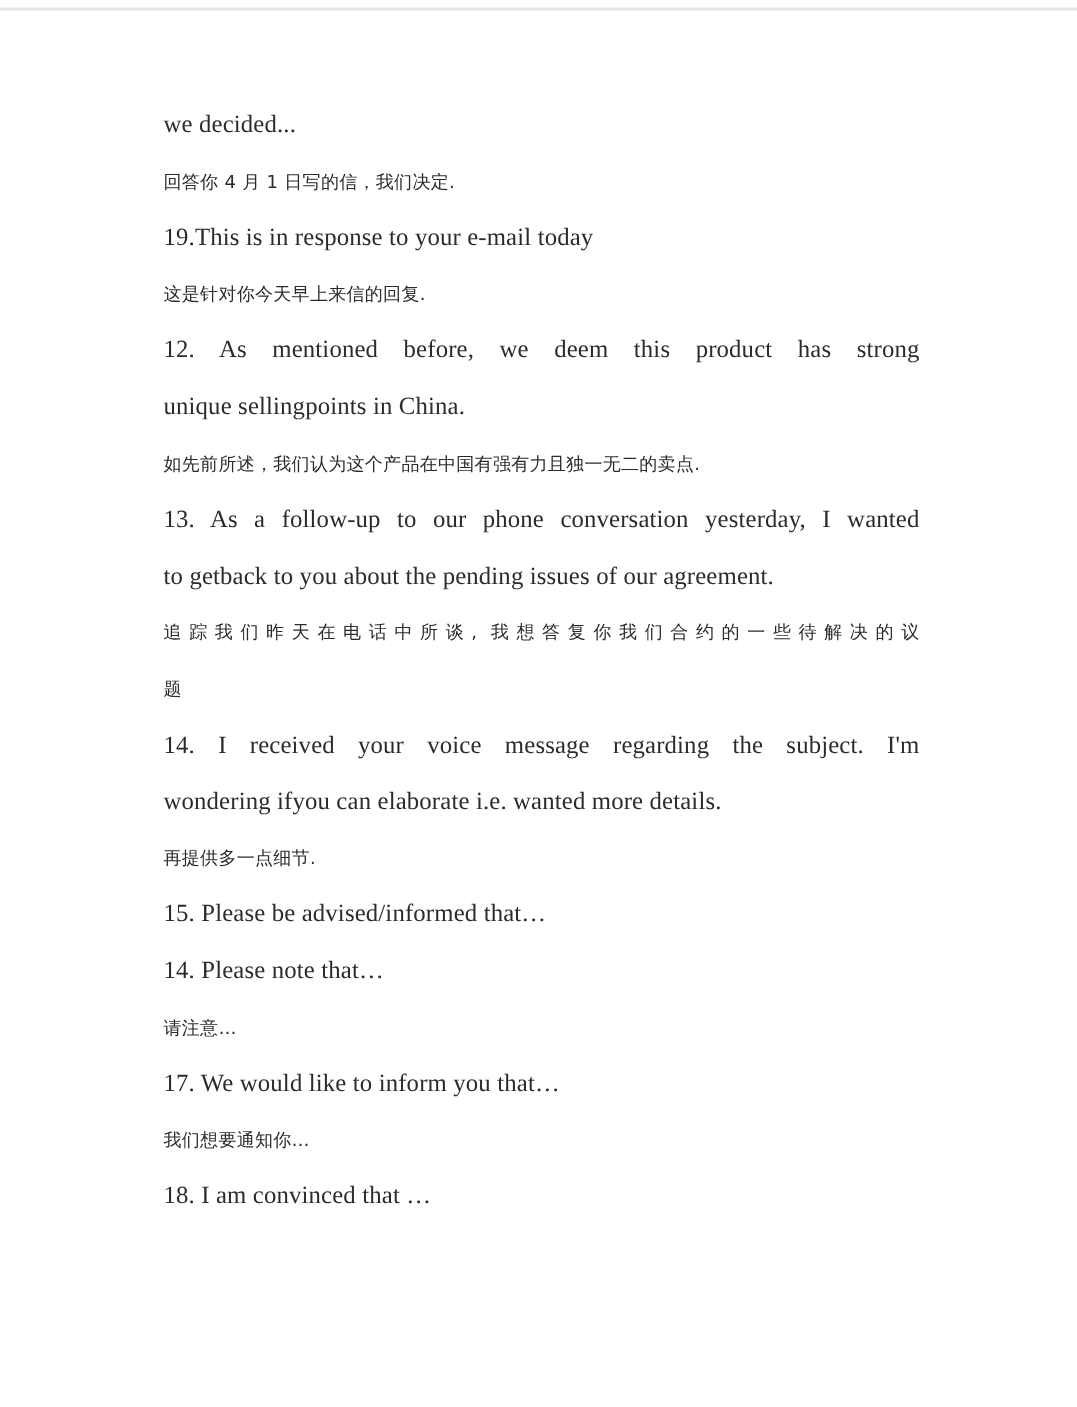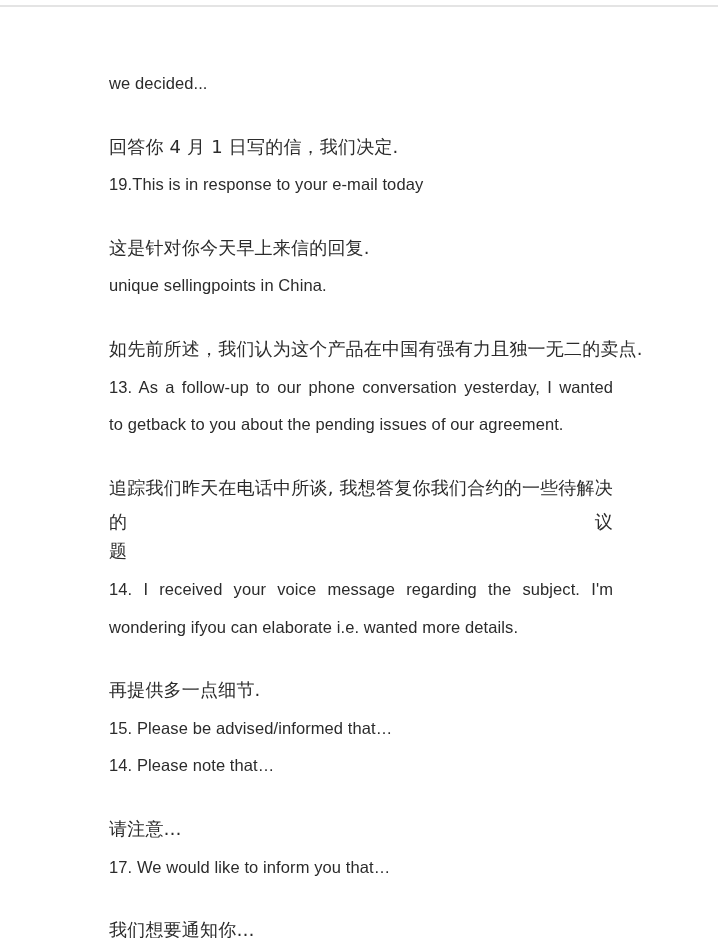--- a/index.html
+++ b/index.html
@@ -28,43 +28,44 @@
       left: 109px;
       top: 66px;
       width: 504px;
     }
     .line {
       font-size: 16.5px;
       height: 37.6px;
       line-height: 34px;
       white-space: nowrap;
       letter-spacing: 0.1px;
+      font-family: Liberation Serif, serif;
     }
     .line.justify {
       text-align: justify;
       text-align-last: justify;
       white-space: normal;
     }
     .line.zh {
       font-family: "DejaVu Sans", sans-serif;
-      font-size: 18px;
+      font-size: 12px;
       letter-spacing: 0.2px;
-      margin-top: 26px;
     }
   </style>
 </head>
 <body>
 
 <div class="top-rule"></div>
 
 <div class="page">
   <div class="line">we decided...</div>
   <div class="line zh">回答你 4 月 1 日写的信，我们决定.</div>
   <div class="line">19.This is in response to your e-mail today</div>
   <div class="line zh">这是针对你今天早上来信的回复.</div>
+  <div class="line justify">12. As mentioned before, we deem this product has strong</div>
   <div class="line">unique sellingpoints in China.</div>
   <div class="line zh">如先前所述，我们认为这个产品在中国有强有力且独一无二的卖点.</div>
   <div class="line justify">13. As a follow-up to our phone conversation yesterday, I wanted</div>
   <div class="line">to getback to you about the pending issues of our agreement.</div>
   <div class="line zh justify">追踪我们昨天在电话中所谈, 我想答复你我们合约的一些待解决的议</div>
   <div class="line zh">题</div>
   <div class="line justify">14. I received your voice message regarding the subject. I'm</div>
   <div class="line">wondering ifyou can elaborate i.e. wanted more details.</div>
   <div class="line zh">再提供多一点细节.</div>
   <div class="line">15. Please be advised/informed that…</div>

